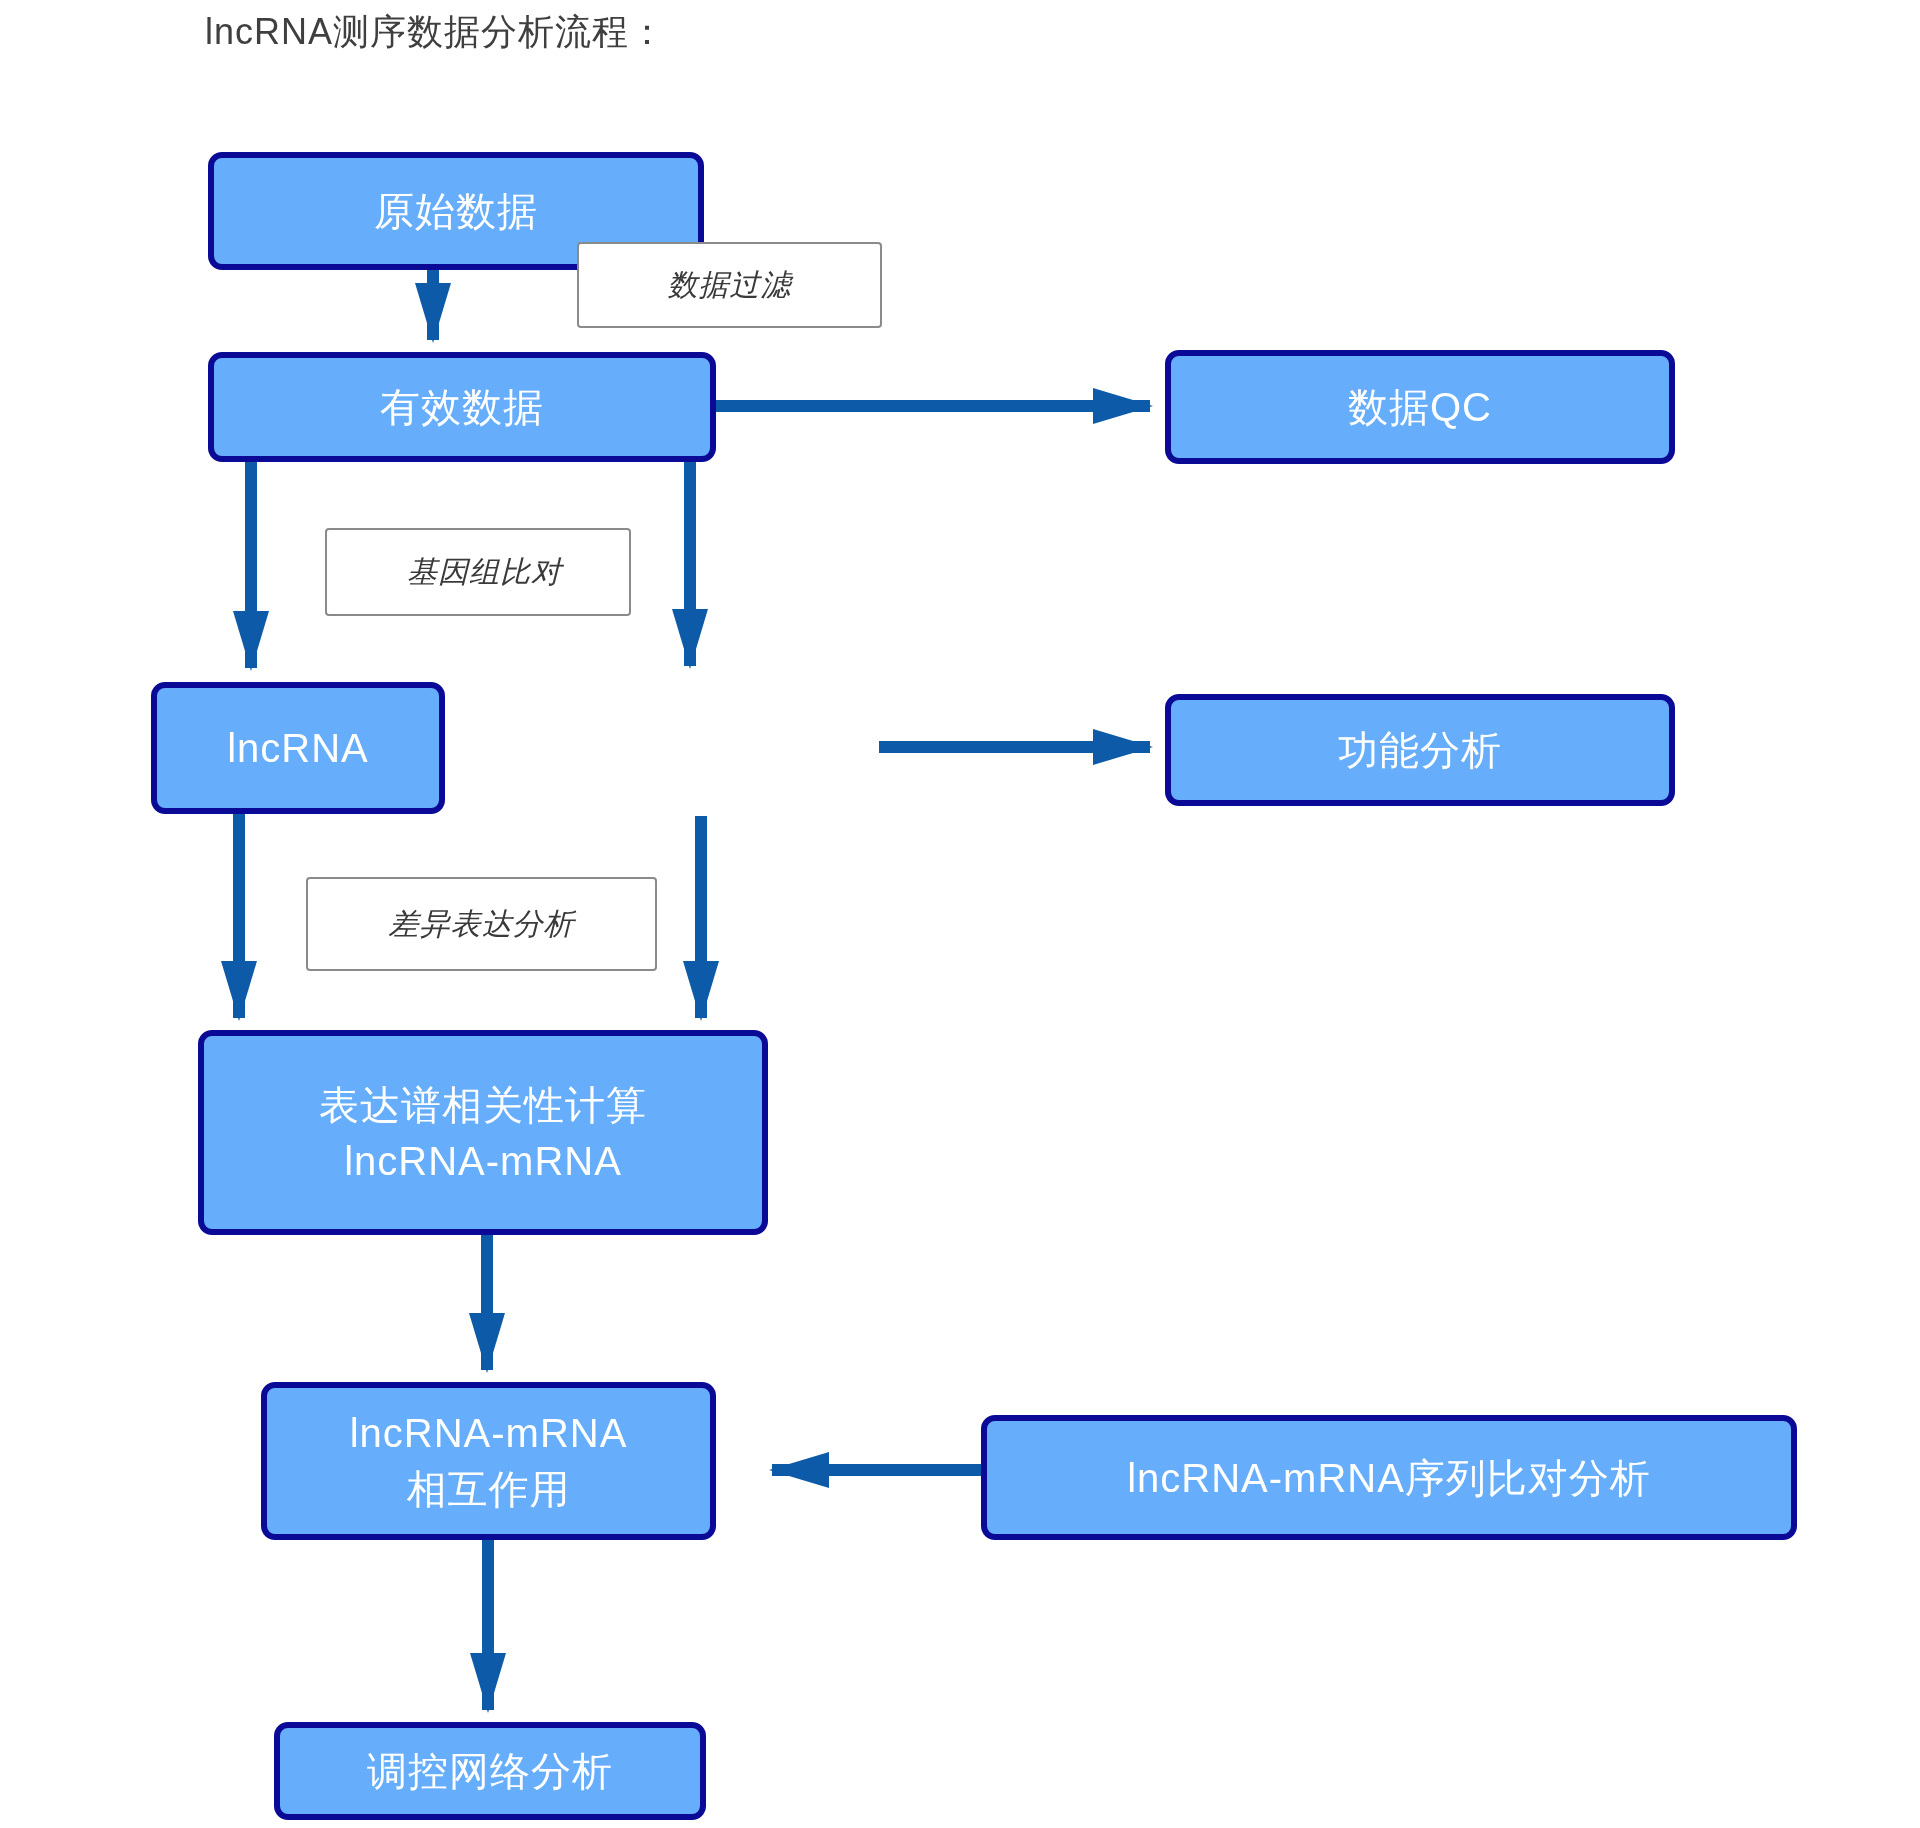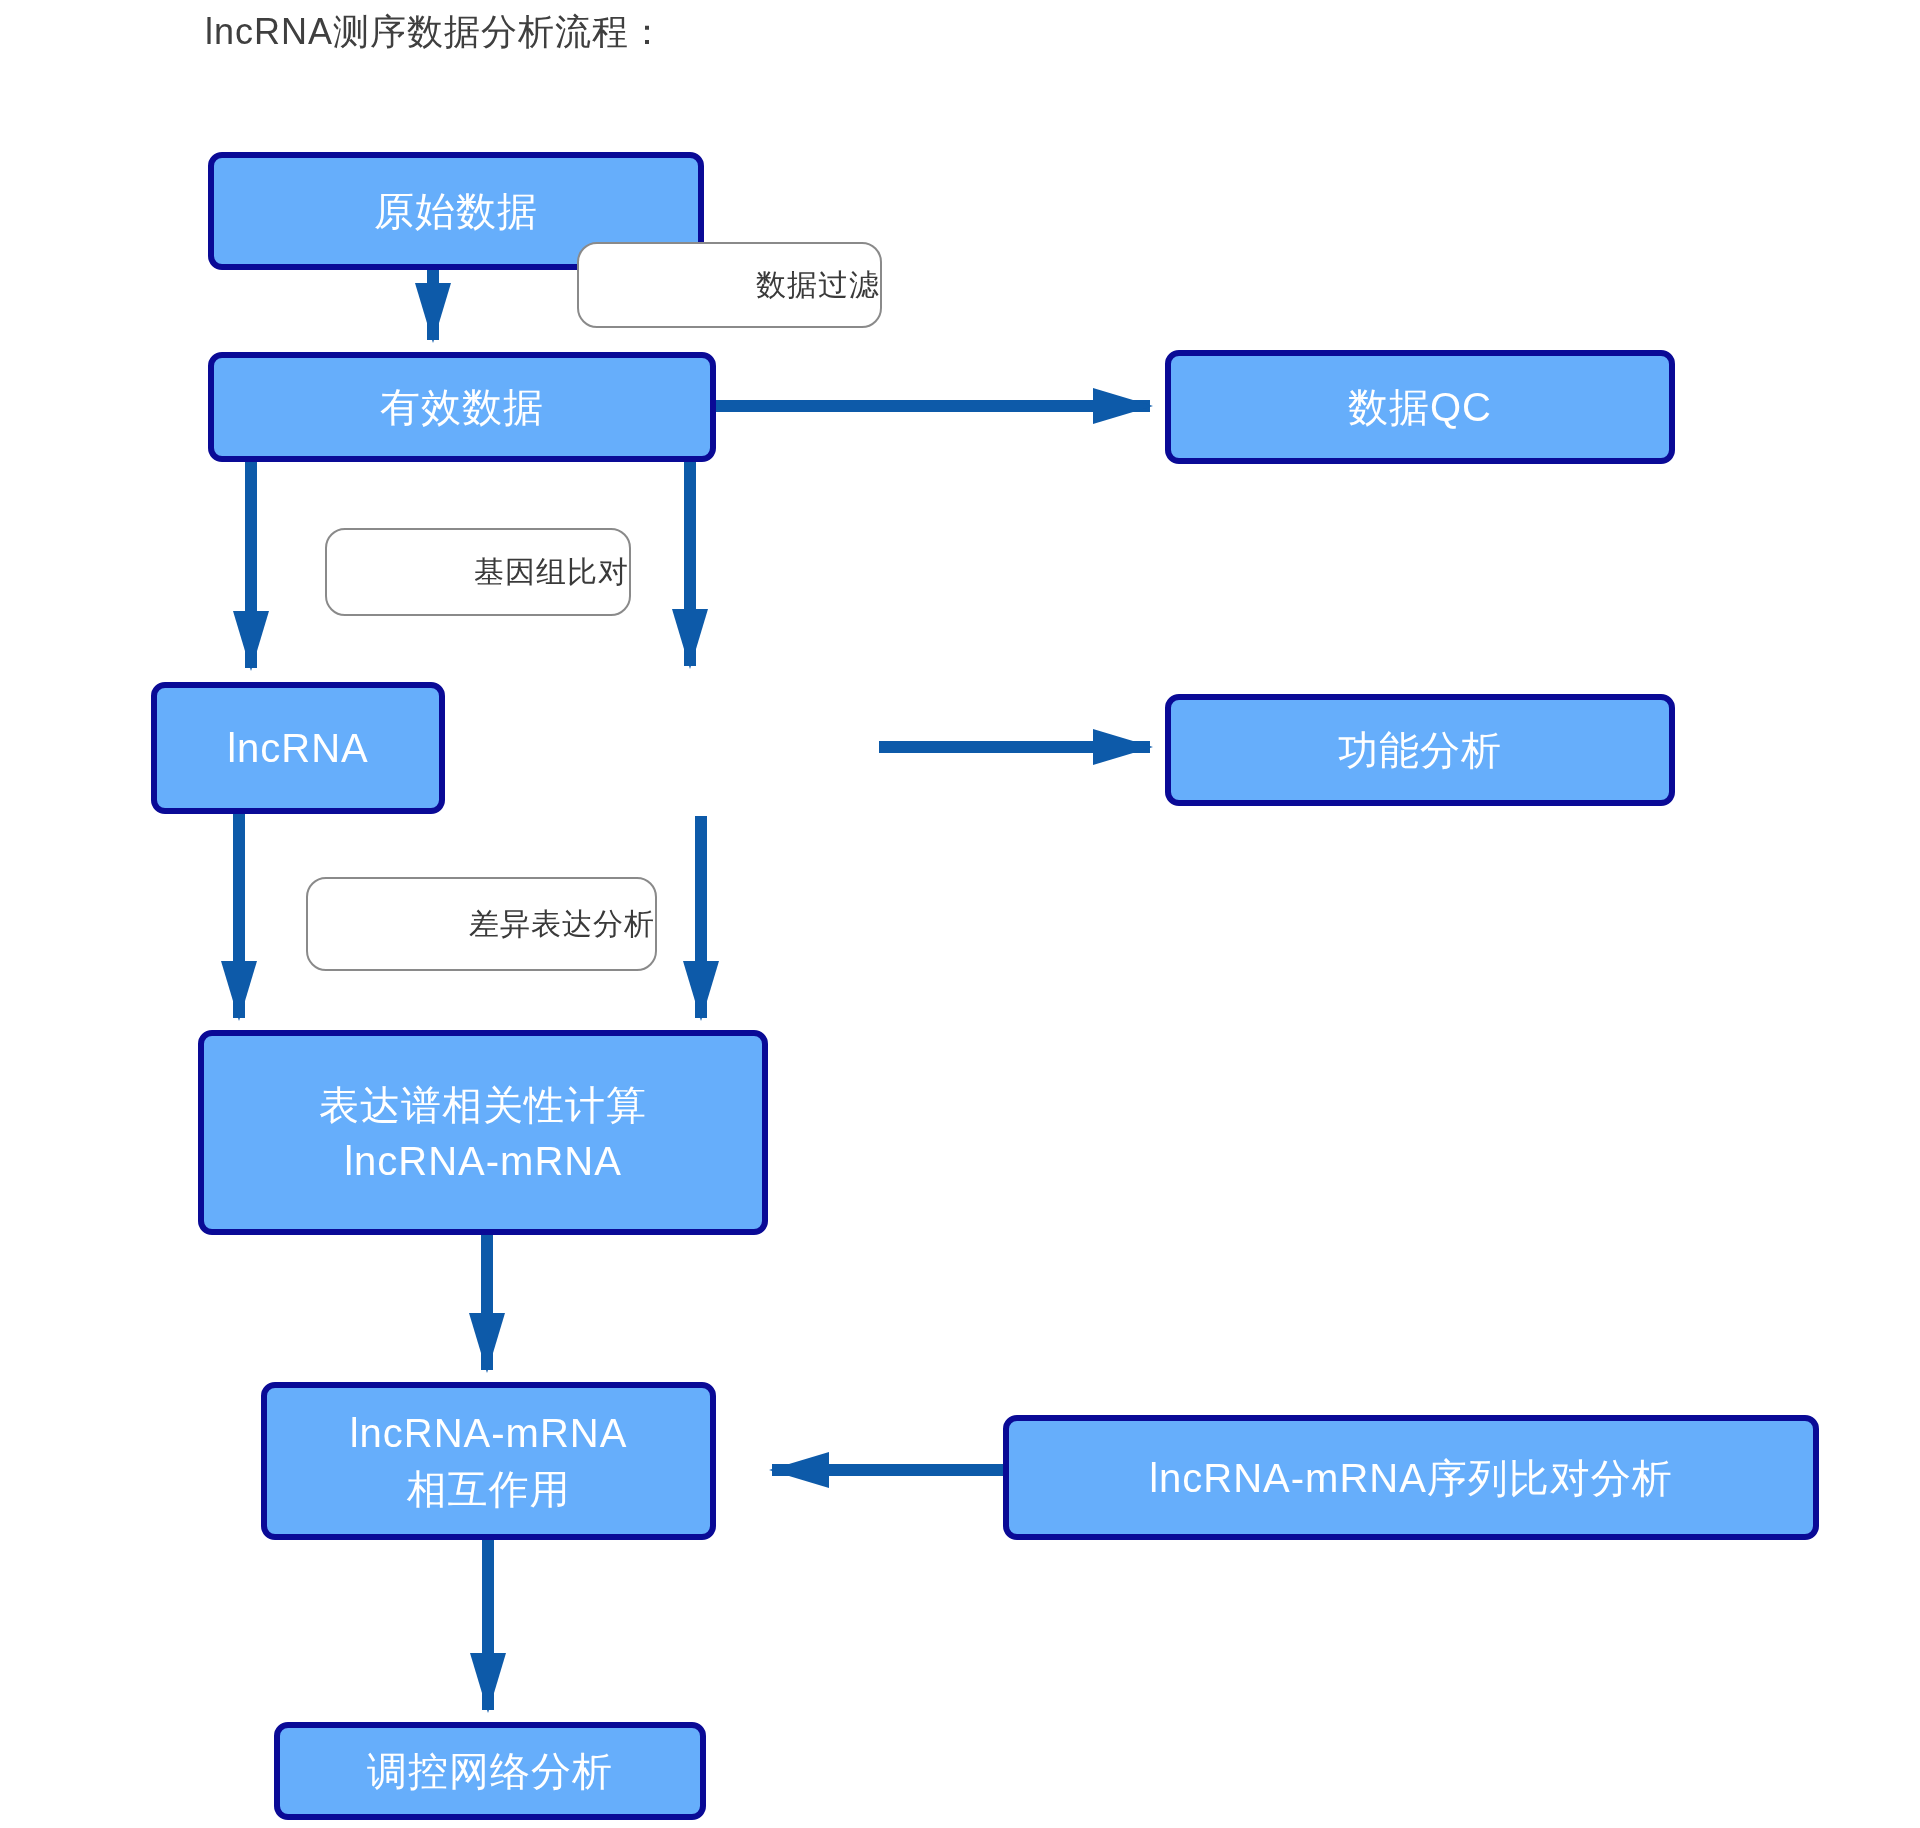--- a/index.html
+++ b/index.html
@@ -49,38 +49,39 @@
     font-size: 40px;
     letter-spacing: 1px;
     text-align: center;
     line-height: 1.4;
   }
   .edge-label {
     position: absolute;
     box-sizing: border-box;
     background: #ffffff;
     border: 2px solid var(--label-border);
-    border-radius: 20px;
+    border-radius: 4px;
     color: var(--label-text);
     display: flex;
     align-items: center;
-    justify-content: flex-end;
+    justify-content: center;
     font-size: 30px;
     letter-spacing: 1px;
     text-align: center;
+    font-style: italic;
   }
   #node-raw         { left: 208px;  top: 104px;  width: 496px; height: 118px; margin-top: 48px; }
   #node-valid       { left: 208px;  top: 352px;  width: 508px; height: 110px; }
   #node-qc          { left: 1165px; top: 350px;  width: 510px; height: 114px; }
   #node-lncrna      { left: 117px;  top: 682px;  width: 294px; height: 132px; margin-left: 34px; }
   #node-mrna        { left: 582px;  top: 680px;  width: 297px; height: 136px; }
   #node-func        { left: 1165px; top: 694px;  width: 510px; height: 112px; }
   #node-corr        { left: 198px;  top: 1030px; width: 570px; height: 205px; }
   #node-interaction { left: 261px;  top: 1382px; width: 455px; height: 158px; }
-  #node-seqalign    { left: 1003px; top: 1415px; width: 816px; height: 125px; }
+  #node-seqalign    { left: 981px; top: 1415px; width: 816px; height: 125px; }
   #node-network     { left: 274px;  top: 1722px; width: 432px; height: 98px;  }
   #label-filter     { left: 577px;  top: 242px;  width: 305px; height: 86px;  }
   #label-genome     { left: 325px;  top: 528px;  width: 306px; height: 88px; padding-left: 13px;  }
   #label-diff       { left: 306px;  top: 877px;  width: 351px; height: 94px;  }
 </style>
 </head>
 <body>
 
 <div class="canvas">
 

